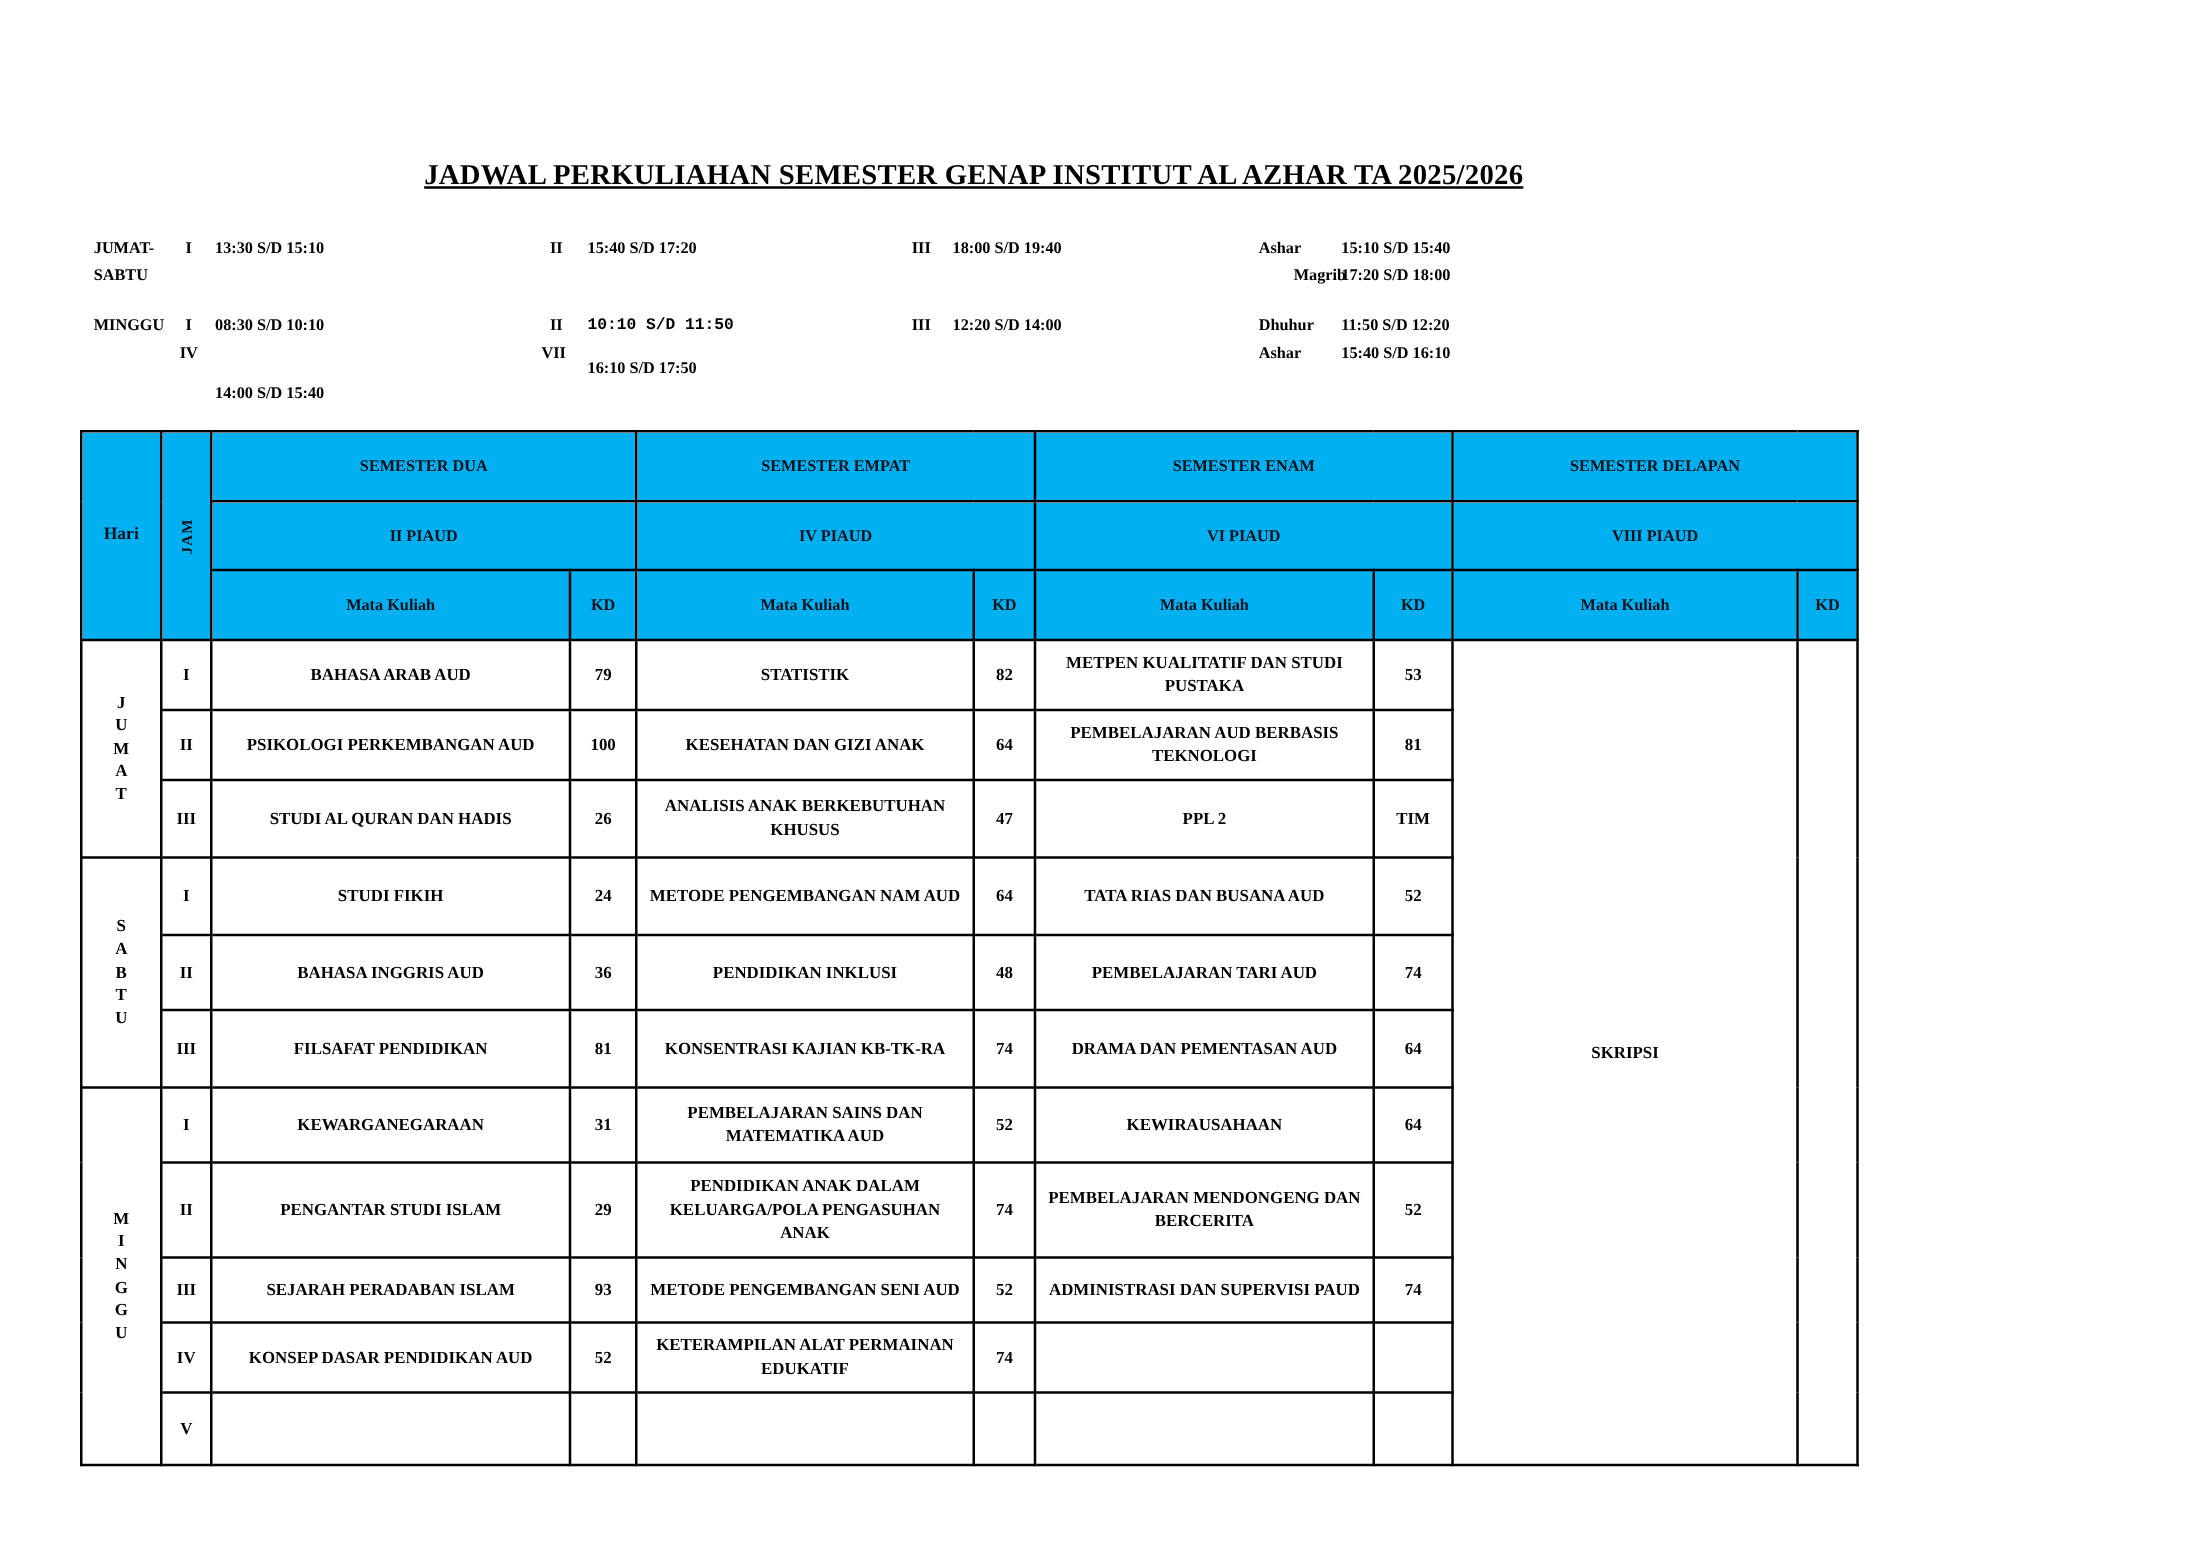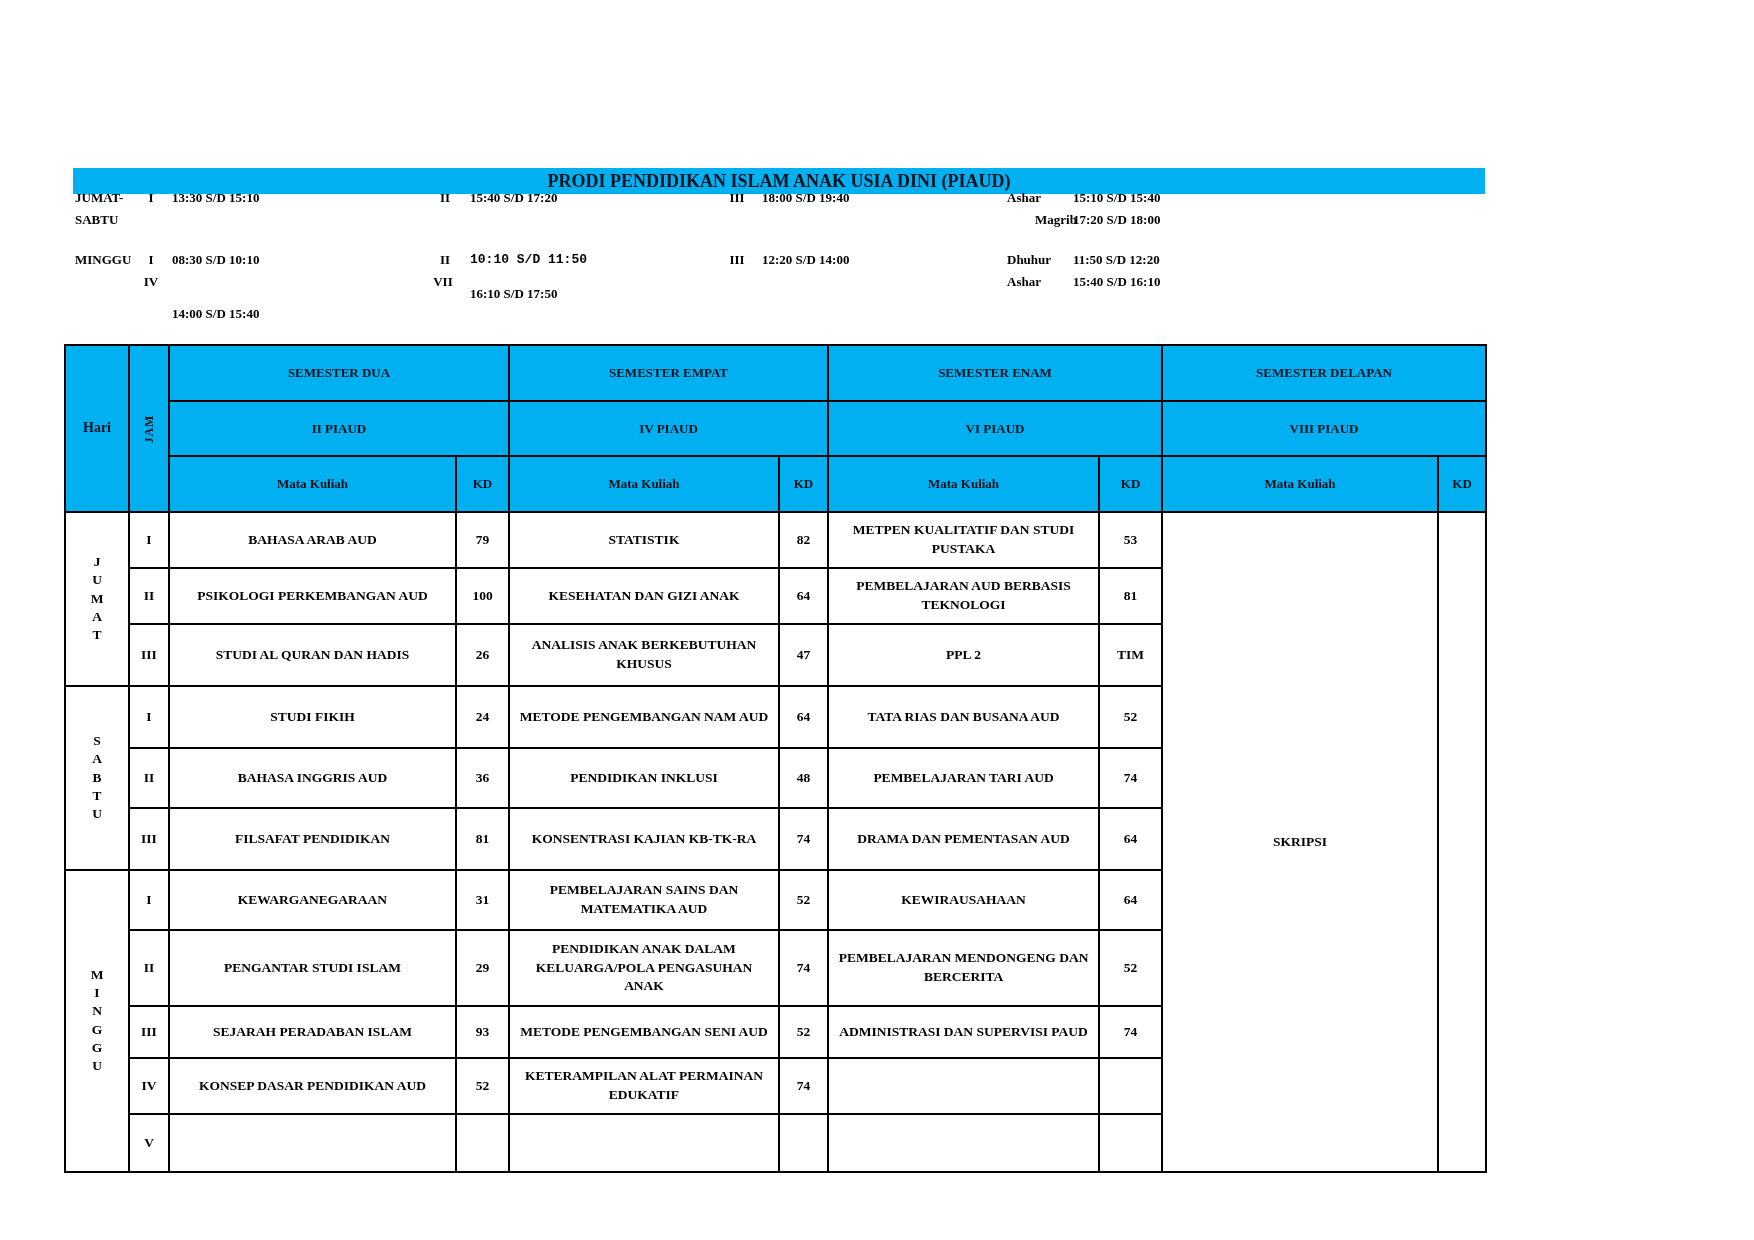--- a/index.html
+++ b/index.html
@@ -45,22 +45,22 @@
     display:inline-block; transform:rotate(-90deg);
     font-weight:bold; font-size:12px; letter-spacing:1px; color:#07121f;
   }
   td.skripsi-cell { font-size:13.5px; }
 </style>
 </head>
 <body>
 
 <div class="page">
 
-  <div class="banner">
-    <span>PRODI PENDIDIKAN ISLAM ANAK USIA DINI (PIAUD)</span>
+  <div class="title-row">
+    <span>JADWAL PERKULIAHAN SEMESTER GENAP INSTITUT AL AZHAR TA 2025/2026</span>
   </div>
 
   <div class="t" style="left:75px; top:190px;">JUMAT-</div>
   <div class="t num" style="left:136px; top:190px; width:30px;">I</div>
   <div class="t" style="left:172px; top:190px;">13:30 S/D 15:10</div>
   <div class="t num" style="left:428px; top:190px; width:34px;">II</div>
   <div class="t" style="left:470px; top:190px;">15:40 S/D 17:20</div>
   <div class="t num" style="left:718px; top:190px; width:38px;">III</div>
   <div class="t" style="left:762px; top:190px;">18:00 S/D 19:40</div>
   <div class="t" style="left:1007px; top:190px;">Ashar</div>

